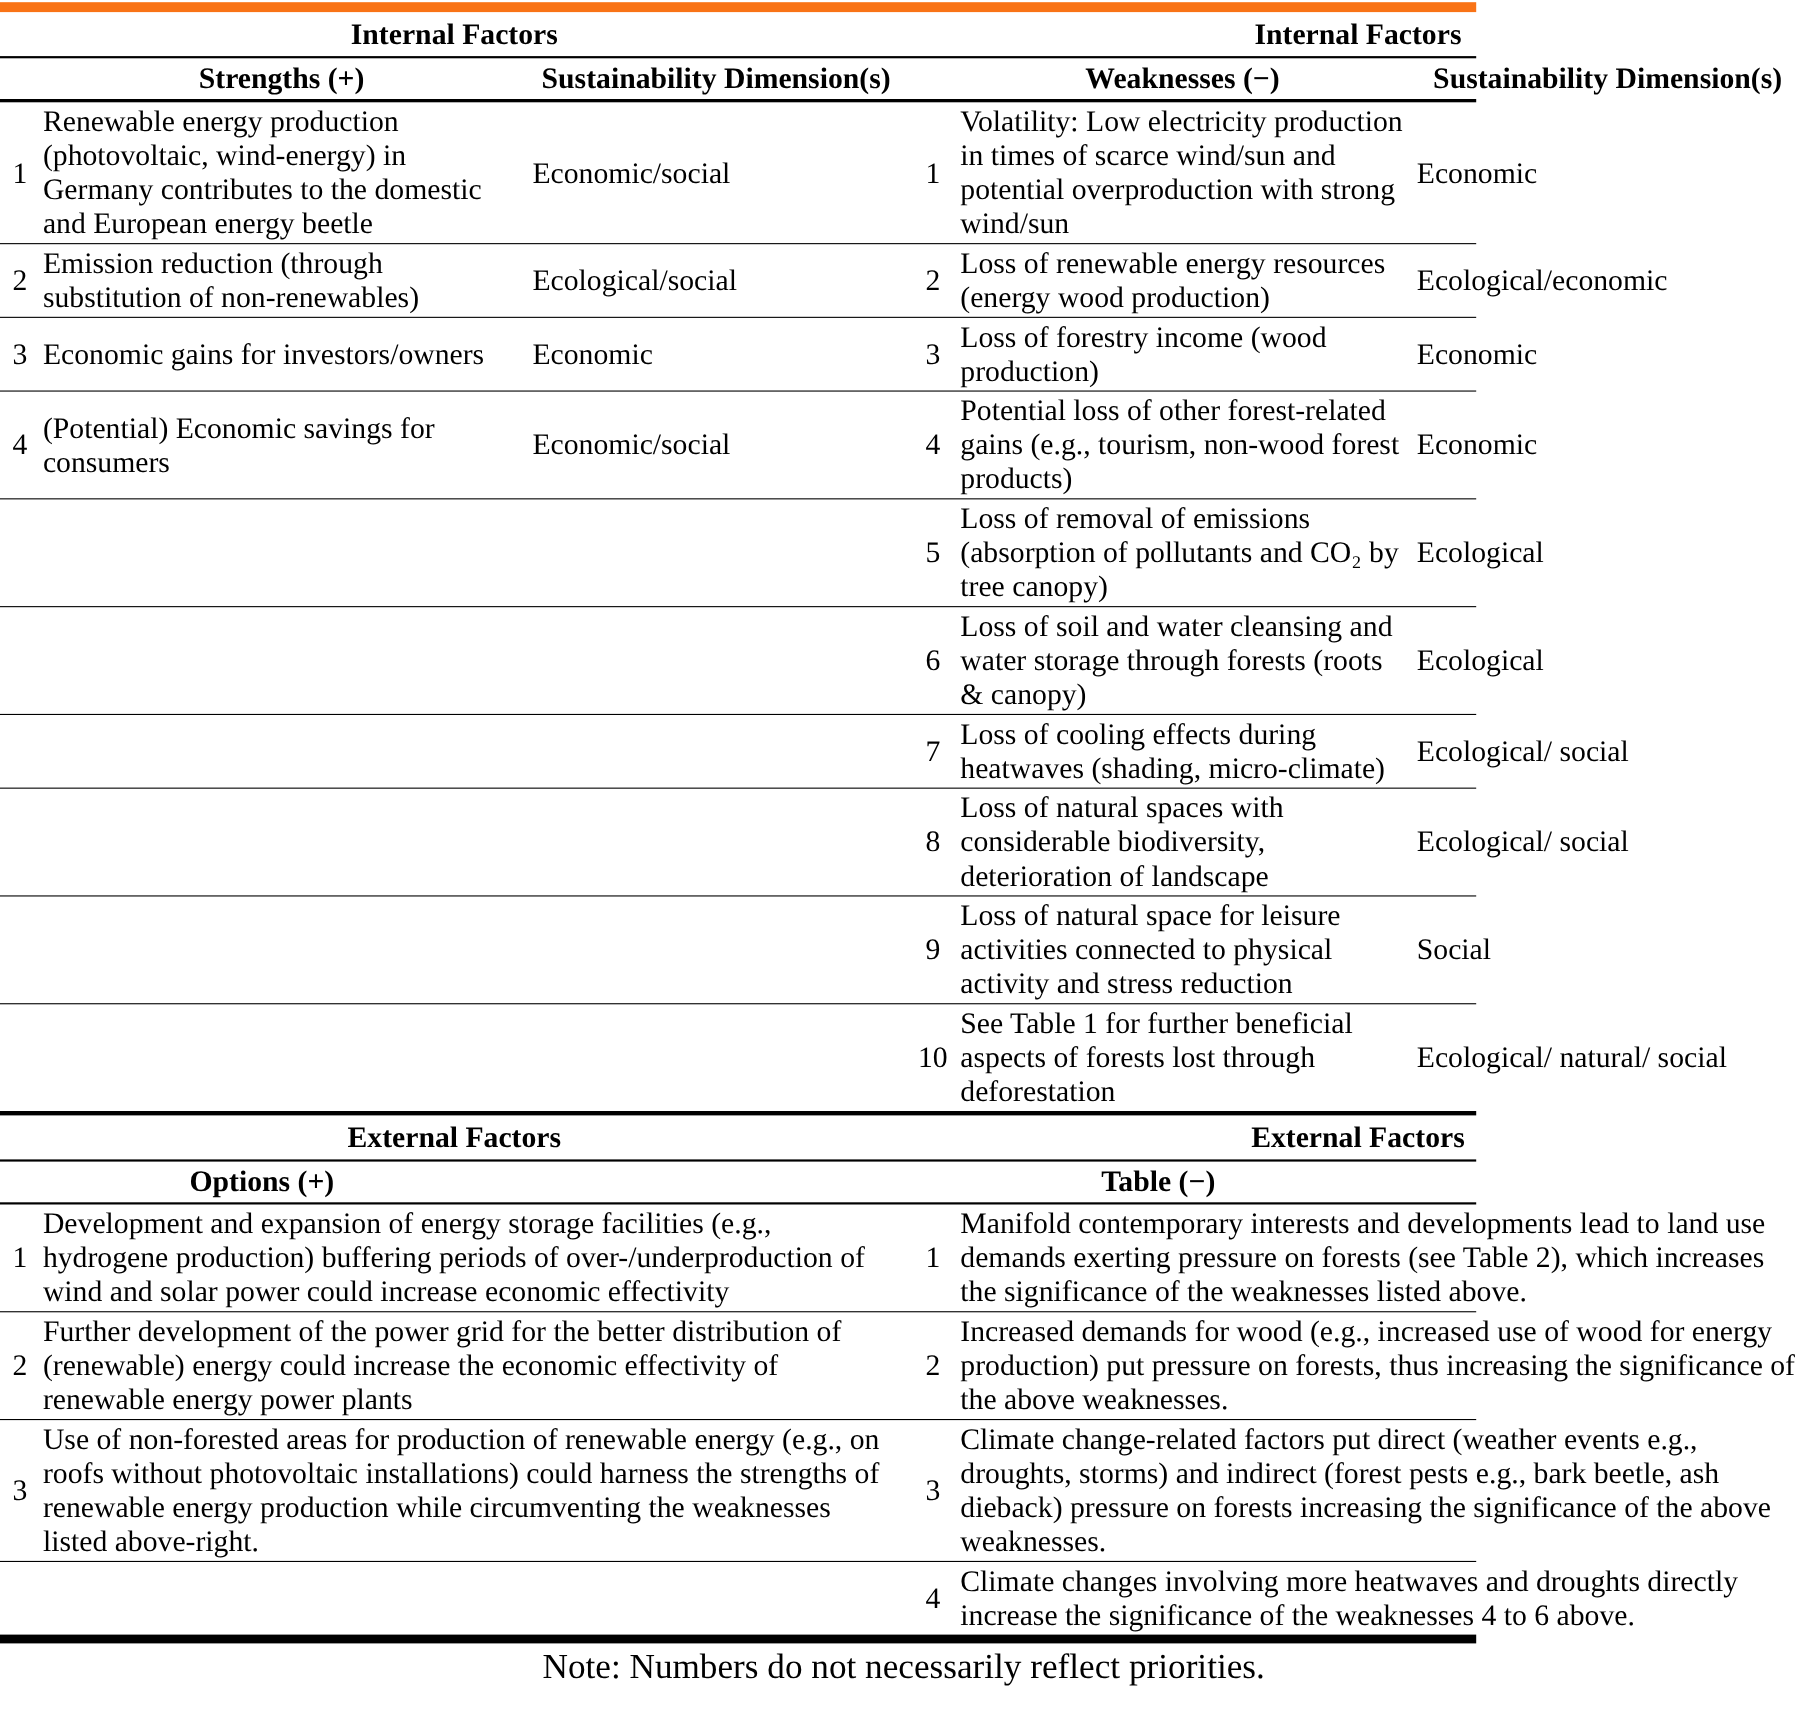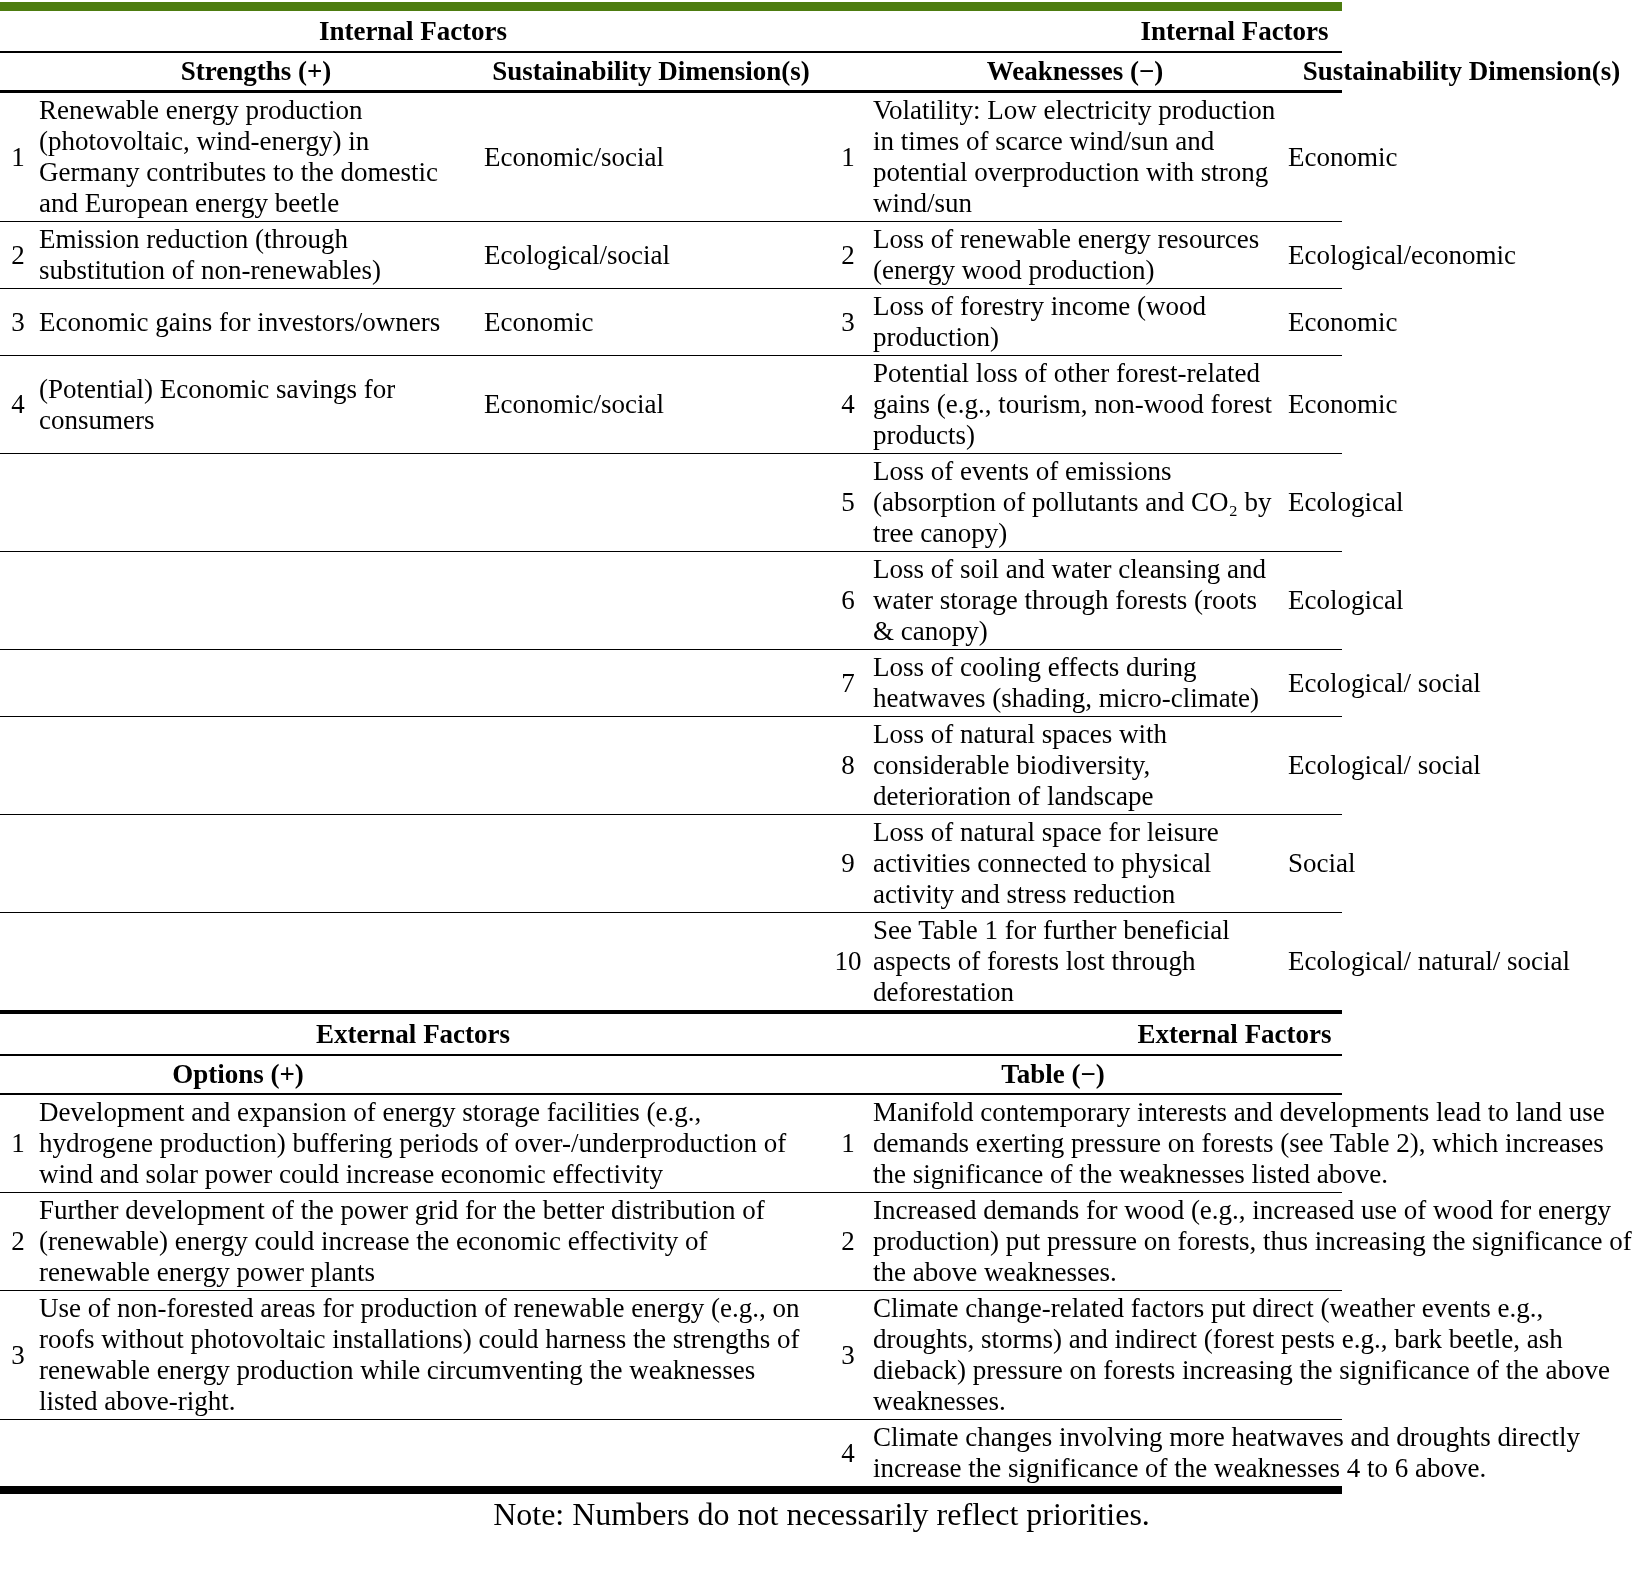--- a/index.html
+++ b/index.html
@@ -13,21 +13,21 @@
     overflow: hidden;
     font-family: "Liberation Serif", "DejaVu Serif", serif;
     font-size: 27px;
     line-height: 31px;
     color: #000000;
   }
   .swot-table {
     width: 1342px;
     box-sizing: border-box;
     margin-top: 2px;
-    border-top: 9px solid #4d7c0f;
+    border-top: 9px solid #f97316;
     border-bottom: 8px solid #000;
   }
   .row {
     display: grid;
     align-items: center;
     box-sizing: border-box;
   }
   
   .row.section-heads   { grid-template-columns: 826px 817px; }
   .row.col-heads       { grid-template-columns: 36px 440px 350px 44px 410px 363px; }
@@ -131,21 +131,21 @@
     <div class="cell num">4</div>
     <div class="cell text">Potential loss of other forest-related gains (e.g., tourism, non-wood forest products)</div>
     <div class="cell dim">Economic</div>
   </div>
 
   <div class="row data">
     <div class="cell num"></div>
     <div class="cell text"></div>
     <div class="cell dim"></div>
     <div class="cell num">5</div>
-    <div class="cell text">Loss of events of emissions (absorption of pollutants and CO₂ by tree canopy)</div>
+    <div class="cell text">Loss of removal of emissions (absorption of pollutants and CO₂ by tree canopy)</div>
     <div class="cell dim">Ecological</div>
   </div>
 
   <div class="row data">
     <div class="cell num"></div>
     <div class="cell text"></div>
     <div class="cell dim"></div>
     <div class="cell num">6</div>
     <div class="cell text">Loss of soil and water cleansing and water storage through forests (roots &amp; canopy)</div>
     <div class="cell dim">Ecological</div>

